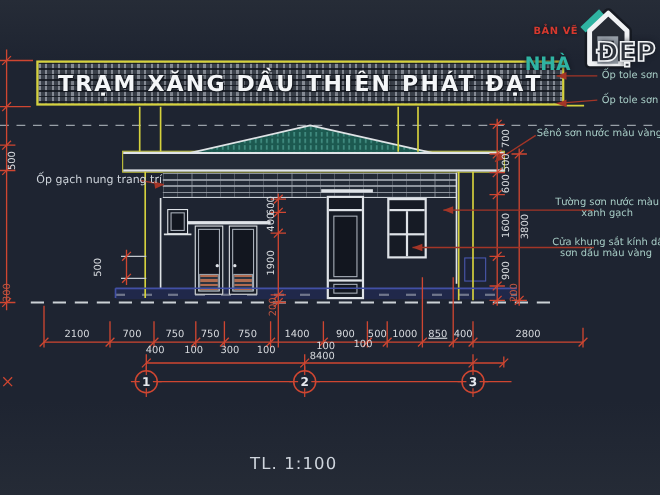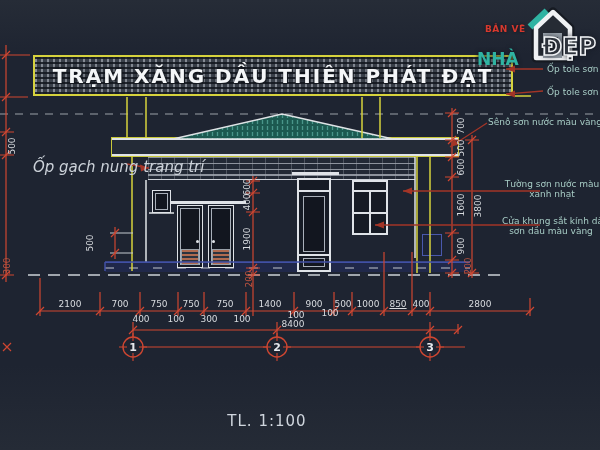--- a/index.html
+++ b/index.html
@@ -38,21 +38,21 @@
   .knob{position:absolute;width:3px;height:3px;border-radius:50%;background:#dfe3e8;}
   .bluebox{position:absolute;left:422px;top:234px;width:20px;height:22px;box-sizing:border-box;
     border:1.5px solid #4a58ad;background:#1c2338;}
   
   .dim{position:absolute;font-size:9px;color:#d8dbdf;white-space:nowrap;
     transform:translate(-50%,-50%);}
   .vdim{position:absolute;font-size:9px;color:#d8dbdf;white-space:nowrap;
     transform:translate(-50%,-50%) rotate(-90deg);}
   .red-t{color:#c05540;}
   .note{position:absolute;font-size:9px;color:#a7ccc5;white-space:nowrap;}
-  .note-w{position:absolute;font-size:15px;color:#ccd2d9;white-space:nowrap;font-style:italic;}
+  .note-w{position:absolute;font-size:10px;color:#ccd2d9;white-space:nowrap;}
   .axis-num{position:absolute;transform:translate(-50%,-50%);font-size:11px;font-weight:bold;color:#e6e9ee;}
   .watermark{position:absolute;left:140px;top:160px;width:320px;text-align:center;
     font-size:30px;font-weight:bold;letter-spacing:1px;color:#8a909a;opacity:.9;}
   .title-main{position:absolute;left:117px;top:382px;width:300px;text-align:center;
     font-size:22px;font-weight:bold;letter-spacing:1px;color:#d2d8e0;}
   .title-scale{position:absolute;left:117px;top:412px;width:300px;text-align:center;
     font-size:15px;font-weight:normal;letter-spacing:1px;color:#cfd5dd;}
   
   .logo{position:absolute;left:474px;top:6px;width:126px;height:60px;}
   .logo-top{position:absolute;left:11px;top:18px;font-size:9px;font-weight:bold;color:#d6392e;
@@ -176,21 +176,21 @@
     <span class="logo-top">BẢN VẼ</span>
     <span class="logo-suffix">ĐẸP</span>
   </div>
 
   <span class="note-w" style="left:33px;top:158px;">Ốp gạch nung trang trí</span>
   <span class="note" style="left:547px;top:64px;">Ốp tole sơn d</span>
   <span class="note" style="left:547px;top:87px;">Ốp tole sơn d</span>
   <span class="note" style="left:488px;top:117px;">Sênô sơn nước màu vàng cam</span>
   <div class="note" style="left:504px;top:179px;width:96px;text-align:center;">
     <div>Tường sơn nước màu</div>
-    <div>xanh nhạt</div>
+    <div>xanh gạch</div>
   </div>
   <div class="note" style="left:502px;top:216px;width:98px;text-align:center;">
     <div>Cửa khung sắt kính dầy 5</div>
     <div>sơn dầu màu vàng</div>
   </div>
 
   <span class="dim" style="left:70px;top:304px;">2100</span>
   <span class="dim" style="left:120px;top:304px;">700</span>
   <span class="dim" style="left:159px;top:304px;">750</span>
   <span class="dim" style="left:191px;top:304px;">750</span>

